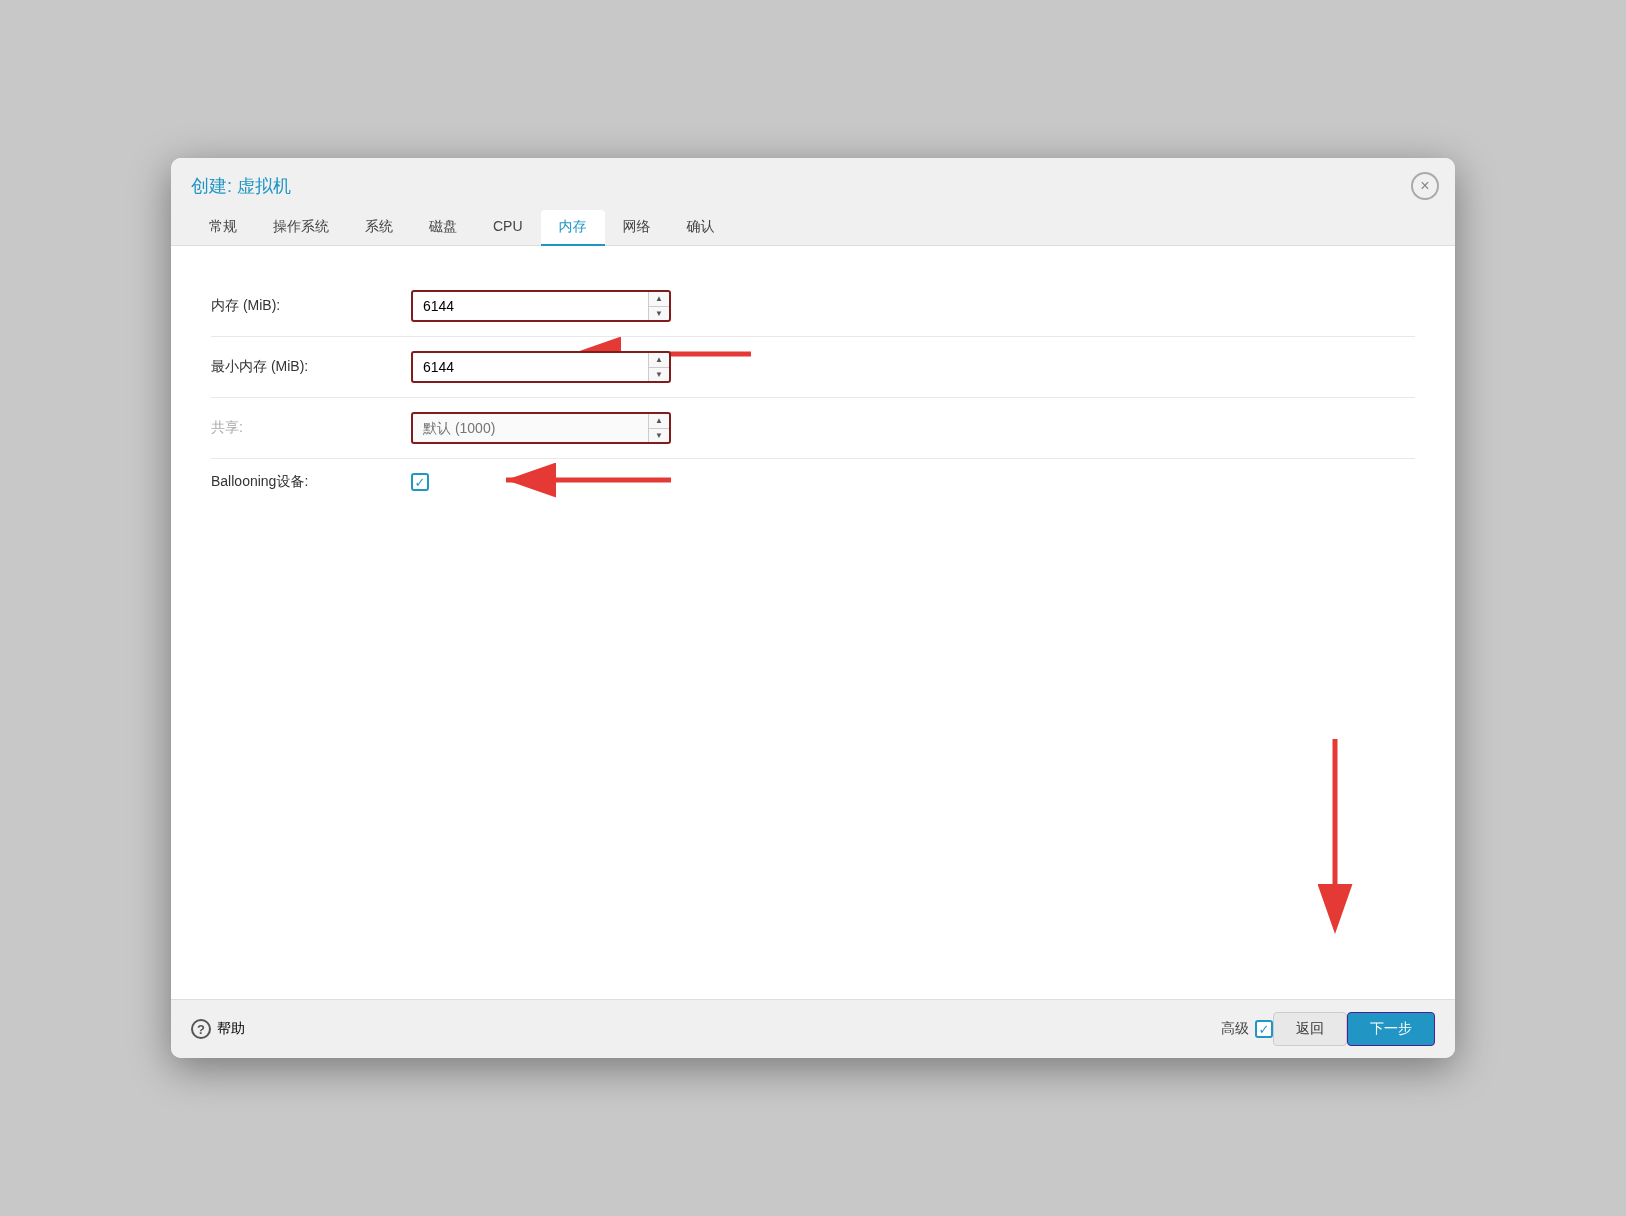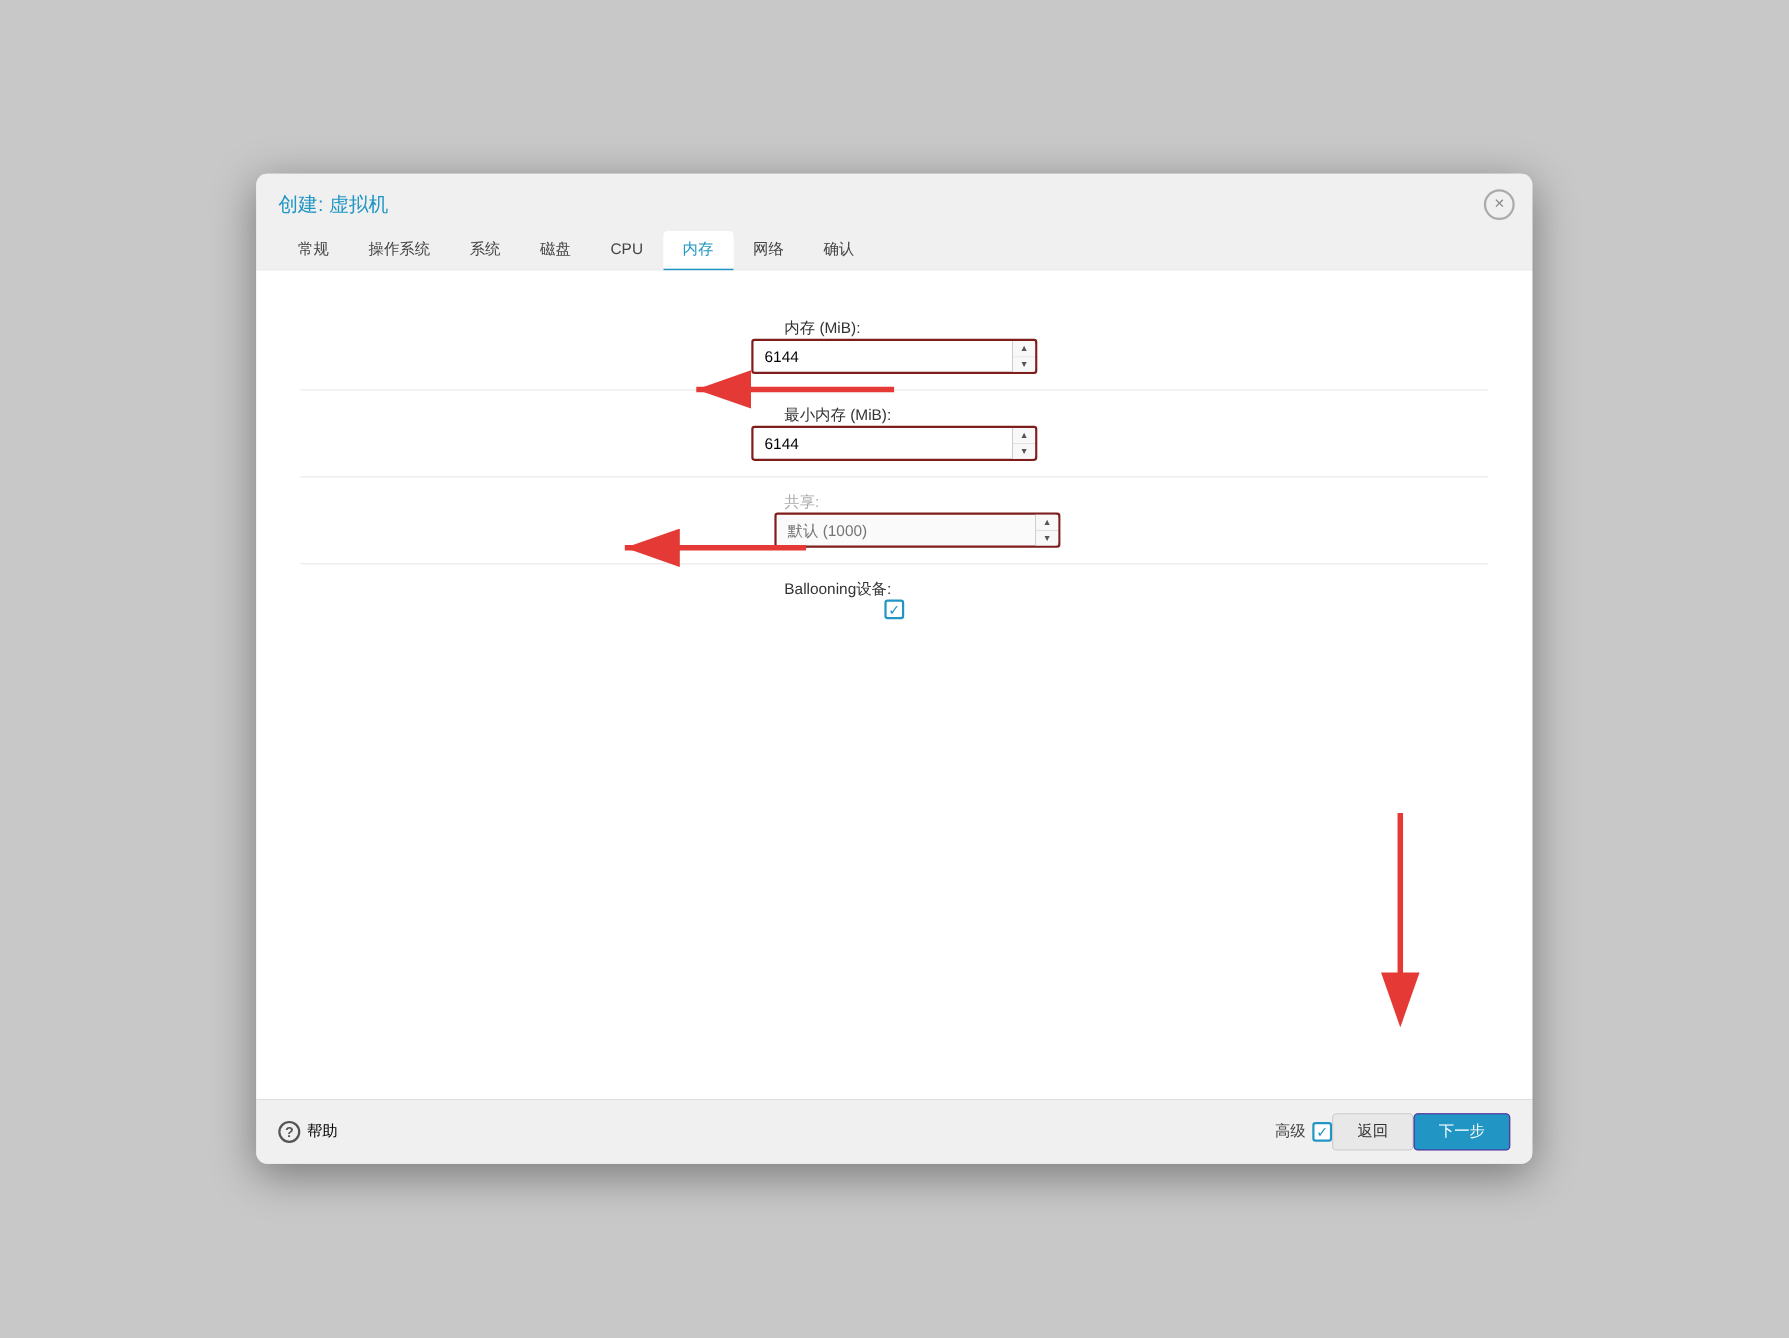--- a/index.html
+++ b/index.html
@@ -10,21 +10,21 @@
       align-items: center;
       justify-content: center;
       width: 1626px;
       height: 1216px;
       overflow: hidden;
     }
     .dialog {
       background: #f5f5f5;
       border-radius: 10px;
       box-shadow: 0 10px 40px rgba(0,0,0,0.4);
-      width: 1160px;
+      width: 1284px;
       min-height: 900px;
       display: flex;
       flex-direction: column;
       position: relative;
     }
     .dialog-header {
       background: #f0f0f0;
       border-bottom: 1px solid #ddd;
       padding: 16px 20px 0 20px;
       border-radius: 10px 10px 0 0;
@@ -74,21 +74,20 @@
       background: #fff;
       flex: 1;
       padding: 30px 40px;
       position: relative;
     }
     .form-row {
       display: flex;
       align-items: center;
       padding: 14px 0;
       border-bottom: 1px solid #e8e8e8;
-      flex-direction: column;
     }
     .form-row:last-of-type {
       border-bottom: none;
     }
     .form-label {
       width: 200px;
       font-size: 14px;
       color: #333;
       flex-shrink: 0;
     }
@@ -295,21 +294,21 @@
             <polygon points="0 0, 10 3.5, 0 7" fill="#e53935"></polygon>
           </marker>
         </defs>
         <path d="M200,27 L35,27" stroke="#e53935" stroke-width="5" fill="none" marker-end="url(#arrowhead2)"></path>
       </svg>
     </div>
 
     <div class="form-row">
       <div class="form-label disabled">共享:</div>
       <div class="form-control-wrap">
-        <div class="spinbox" style="background:#fafafa;margin-left:42px;">
+        <div class="spinbox" style="background:#fafafa;">
           <input type="text" style="color: rgb(170, 170, 170);" placeholder="默认 (1000)" value="">
           <div class="spinbox-arrows">
             <button class="spinbox-arrow">▲</button>
             <button class="spinbox-arrow">▼</button>
           </div>
         </div>
       </div>
     </div>
 
     <div class="form-row">

